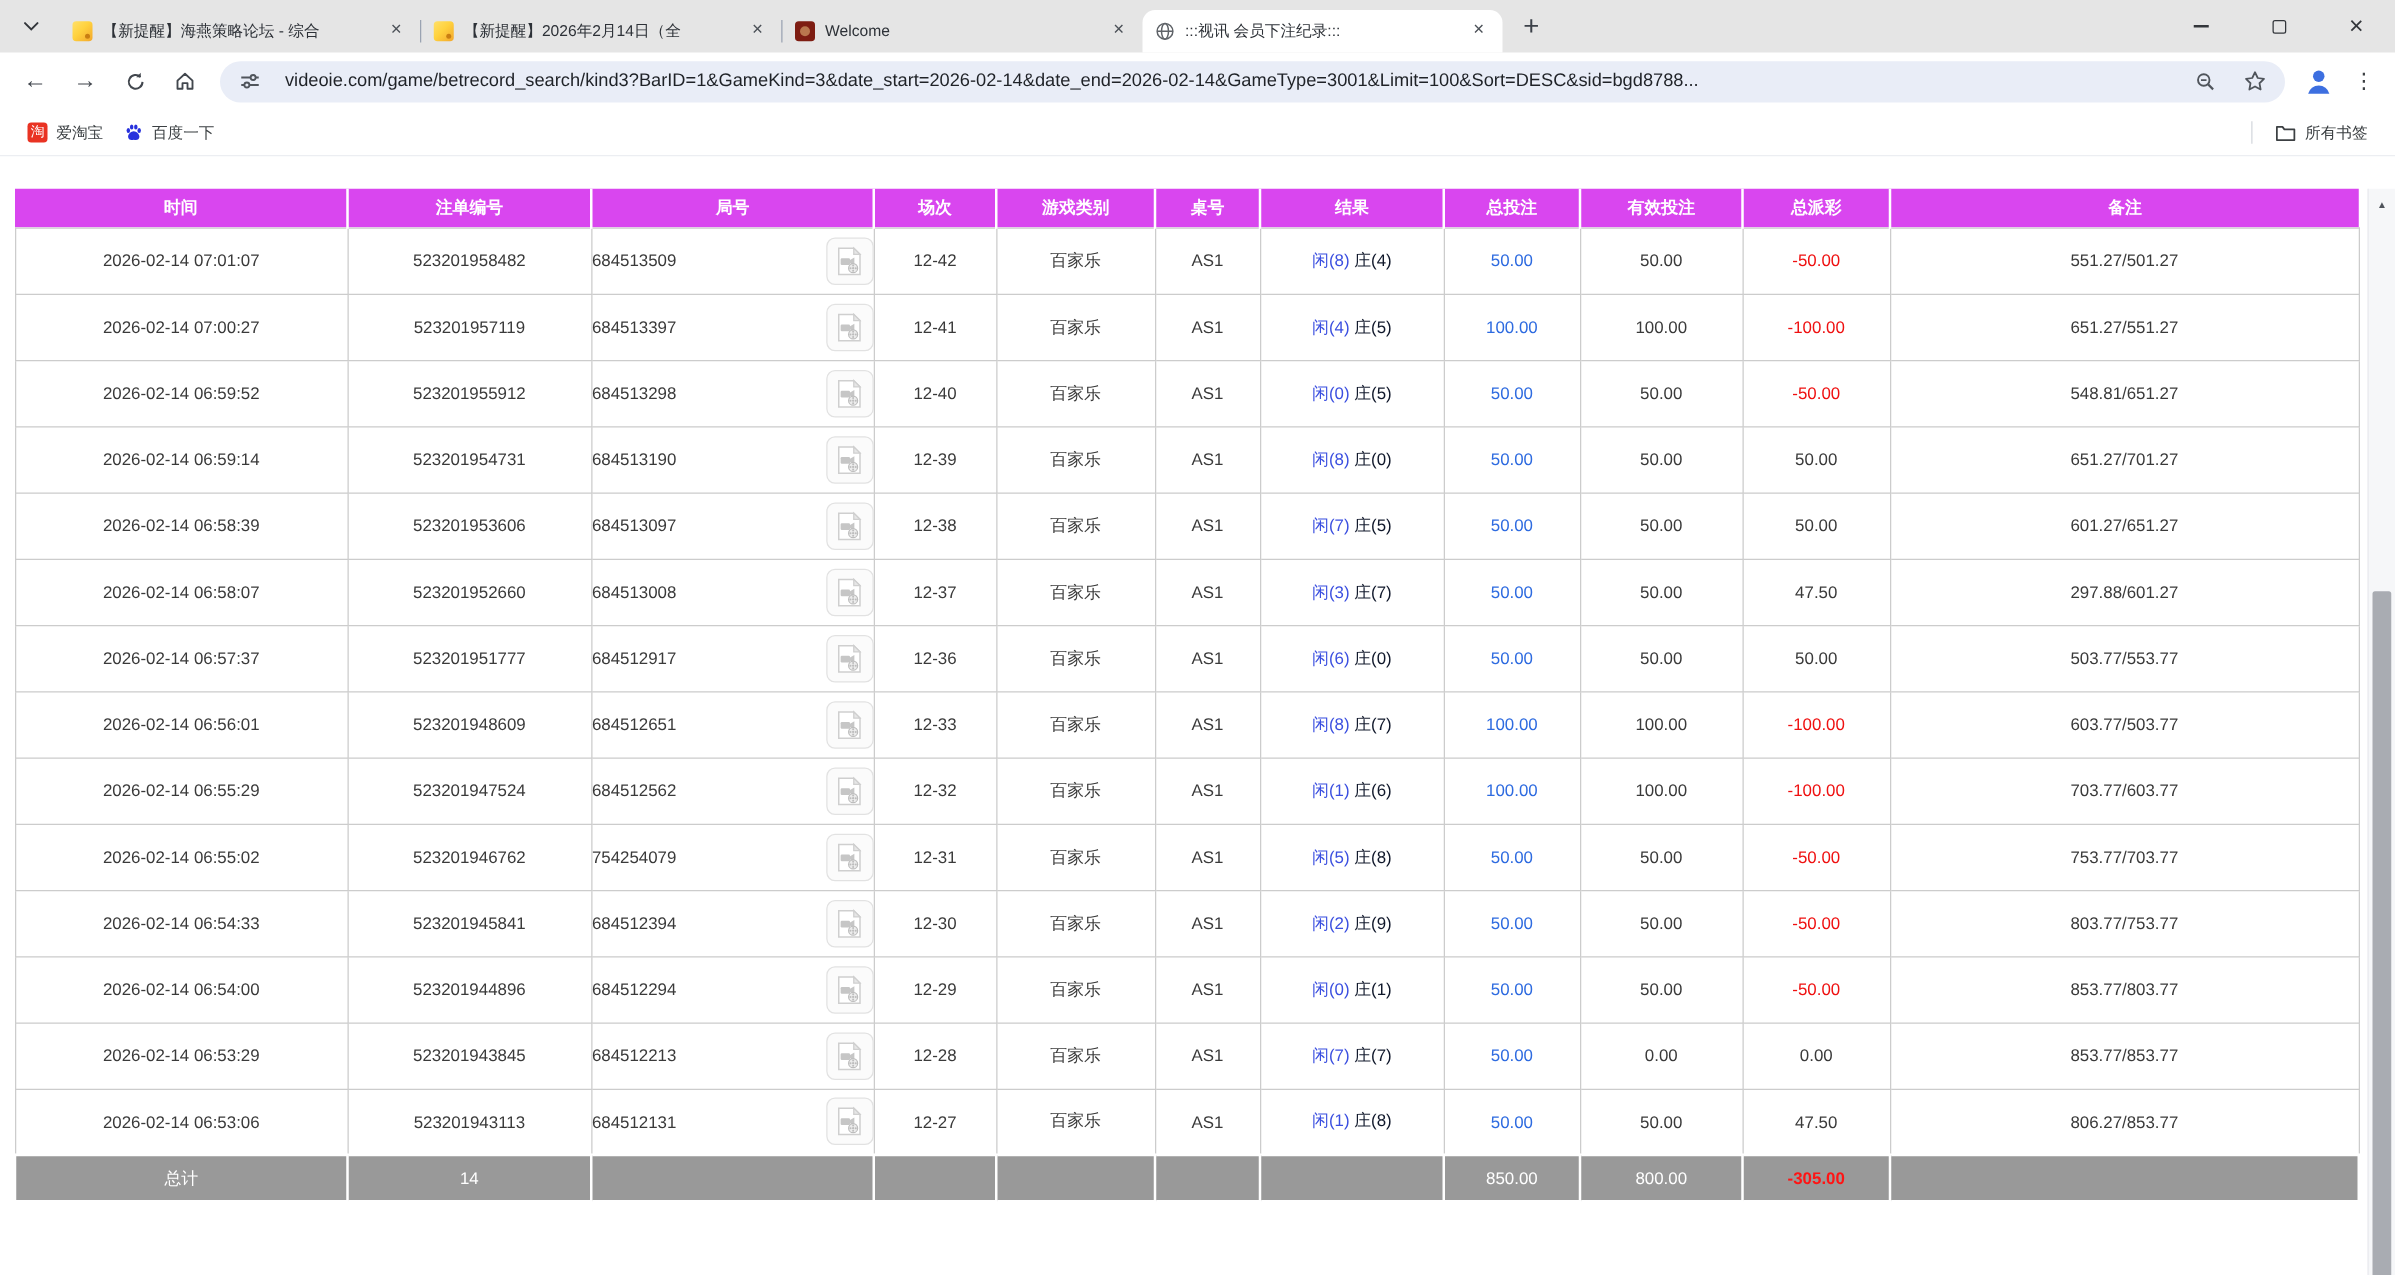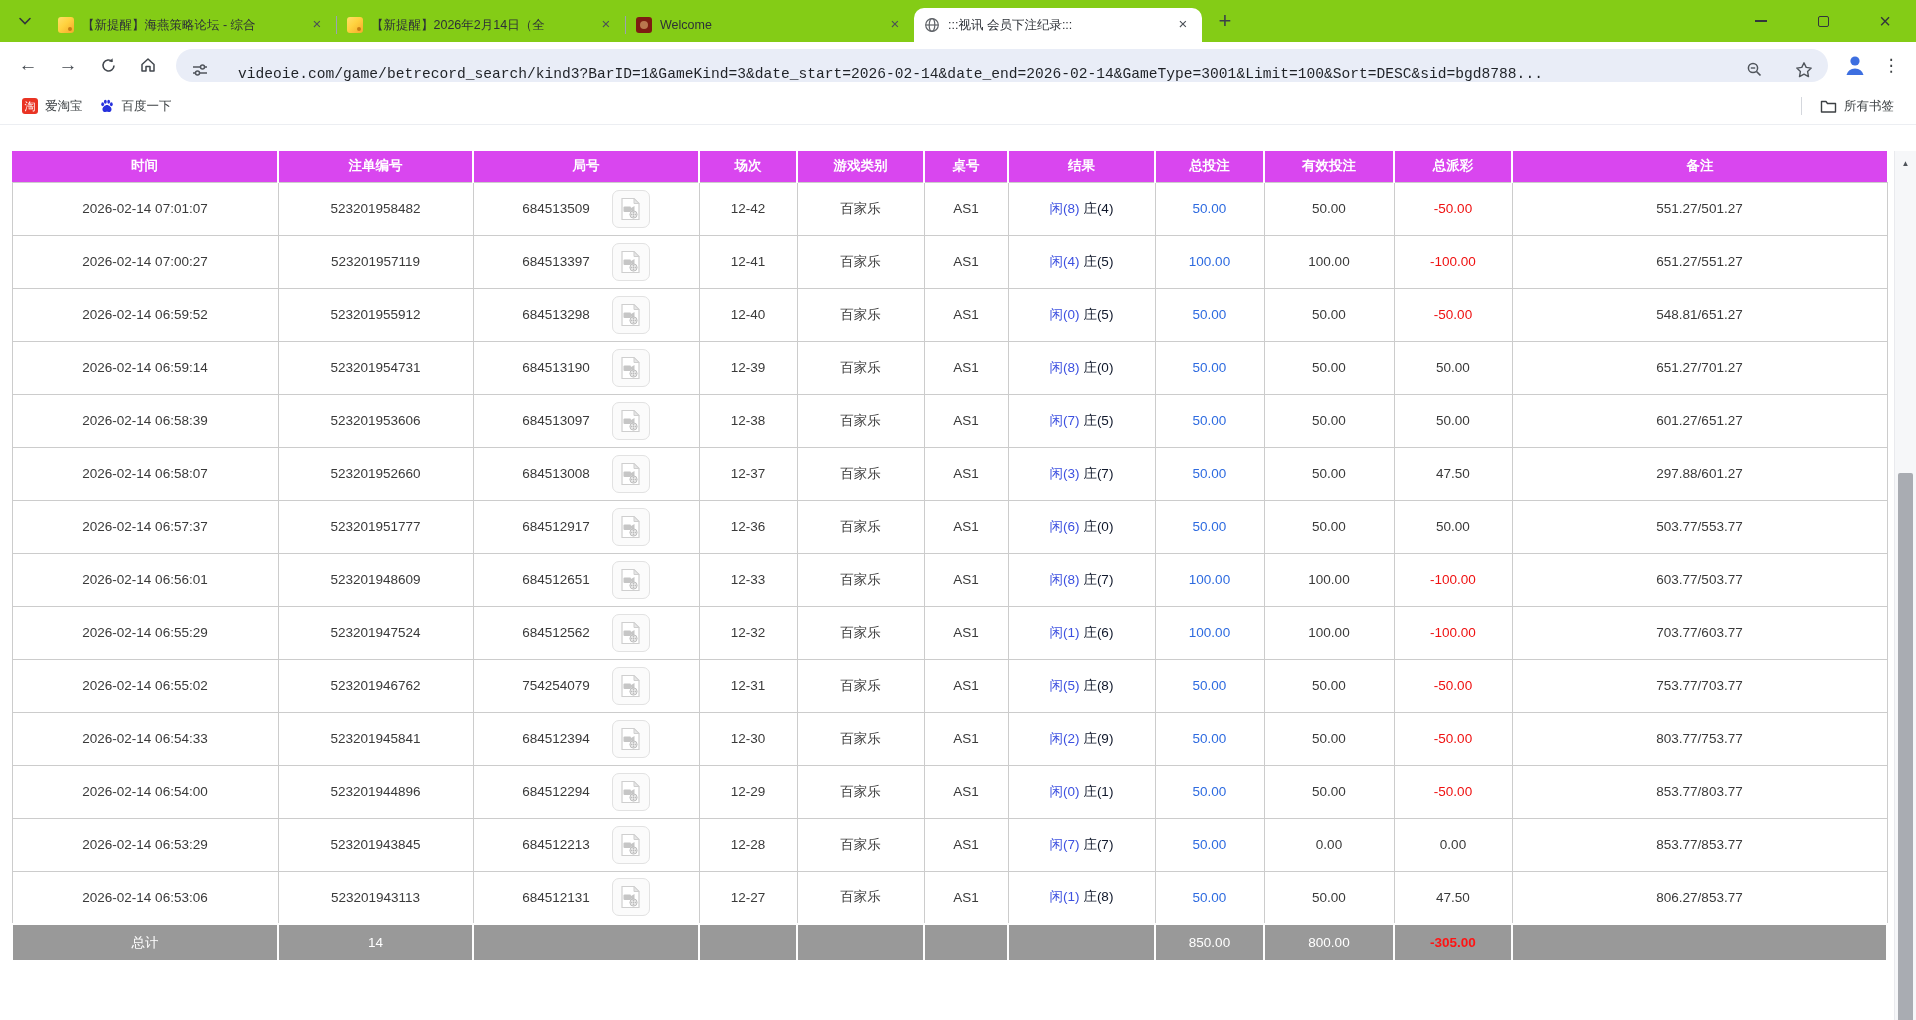--- a/index.html
+++ b/index.html
@@ -1,20 +1,20 @@
 <!DOCTYPE html>
 <html><head>
 <meta charset="utf-8">
 <style>
   * { margin:0; padding:0; box-sizing:border-box; }
   html,body { width:1916px; height:1020px; overflow:hidden; font-family:"Liberation Sans","DejaVu Sans",sans-serif; }
   .browser { position:relative; width:1916px; height:1020px; background:#fff; }
 
   
-  .tabstrip { position:relative; height:42px; background:#84cc16; display:flex; align-items:flex-end; }
+  .tabstrip { position:relative; height:42px; background:#e5e5e5; display:flex; align-items:flex-end; }
   .tab-search-btn { width:34px; height:34px; margin:0 6px 4px 8px; display:flex; align-items:center; justify-content:center; border-radius:50%; cursor:pointer; }
   .tab { width:288px; height:34px; display:flex; align-items:center; gap:8px; padding:0 10px; color:#2d3137; font-size:12.5px; position:relative; cursor:pointer; }
   .tab.active { background:#fff; border-radius:10px 10px 0 0; }
   .tab-title { flex:1; white-space:nowrap; overflow:hidden; }
   .tab-close { width:18px; height:18px; line-height:16px; text-align:center; border-radius:50%; font-size:15px; color:#4b5057; flex:0 0 auto; }
   .tab-sep { width:1px; height:18px; background:#9aa3b2; margin-bottom:8px; }
   .favicon { width:16px; height:16px; flex:0 0 auto; border-radius:3px; }
   .fav-mail { background:linear-gradient(135deg,#ffe06a 0%,#ffd23e 45%,#f3a72c 100%); position:relative; }
   .fav-mail::after { content:""; position:absolute; right:2px; bottom:2px; width:4px; height:4px; border-radius:50%; background:#c97e12; }
   .fav-casino { background:#7e1d12; position:relative; border-radius:3px; }
@@ -22,21 +22,21 @@
   .newtab-btn { width:30px; height:30px; margin:0 0 6px 8px; display:flex; align-items:center; justify-content:center; font-size:22px; color:#3c4149; border-radius:50%; cursor:pointer; }
   .win-controls { position:absolute; right:0; top:0; height:42px; display:flex; }
   .win-btn { width:62px; height:42px; display:flex; align-items:center; justify-content:center; color:#202124; cursor:pointer; }
   .glyph-min { width:12px; height:1.4px; background:#33363b; display:block; }
   .glyph-max { width:11px; height:11px; border:1.4px solid #33363b; border-radius:2px; display:block; }
   .glyph-close { font-size:20px; color:#33363b; }
 
   
   .toolbar { height:46px; background:#fff; display:flex; align-items:center; padding:0 10px; gap:4px; }
   .nav-btn { width:36px; height:36px; display:flex; align-items:center; justify-content:center; font-size:19px; color:#42474e; border-radius:50%; cursor:pointer; flex:0 0 auto; }
-  .omnibox { flex:1; height:33px; margin:0 6px; background:#e9edf7; border-radius:17px; display:flex; align-items:flex-end; padding:0 12px; gap:26px; min-width:0; cursor:text;font-family:Liberation Mono, monospace; }
+  .omnibox { flex:1; height:33px; margin:0 6px; background:#e9edf7; border-radius:17px; display:flex; align-items:center; padding:0 12px; gap:16px; min-width:0; cursor:text; }
   .url-text { flex:1; font-size:14.6px; color:#1f2227; white-space:nowrap; overflow:hidden; }
   .omni-icon { flex:0 0 auto; display:flex; align-items:center; justify-content:center; width:24px; height:24px; color:#50555c; cursor:pointer; }
   .avatar-btn { width:34px; height:34px; display:flex; align-items:center; justify-content:center; flex:0 0 auto; cursor:pointer; }
   .menu-btn { width:30px; height:34px; display:flex; align-items:center; justify-content:center; font-size:17px; letter-spacing:0; color:#3c4043; flex:0 0 auto; cursor:pointer; }
 
   
   .bookmarks { height:37px; background:#fff; display:flex; align-items:center; padding:0 14px; border-bottom:1px solid #eceef2; }
   .bm-item { display:flex; align-items:center; gap:7px; font-size:12.5px; color:#3c4043; padding:4px 8px; border-radius:6px; cursor:pointer; }
   .bm-ico-taobao { width:16px; height:16px; border-radius:3px; background:#e93323; color:#fff; font-size:11px; line-height:16px; text-align:center; }
   .bm-spacer { flex:1; }
@@ -47,21 +47,21 @@
   table.bets { border-collapse:collapse; table-layout:fixed; width:1875px; margin:26px 0 0 11px; }
   table.bets th { background:#d946ef; color:#fff; font-size:13.5px; font-weight:bold; height:31px; border-right:2px solid #fff; text-align:center; }
   table.bets th:last-child { border-right:none; }
   table.bets td { height:53px; text-align:center; font-size:13.5px; color:#3a3a3a; border:1px solid #cccccc; background:#fff; }
   table.bets tr.frow td { background:#999999; color:#fff; height:37px; border:2px solid #fff; font-size:13.5px; }
   .blue { color:#2e6be0; cursor:pointer; }
   .player { color:#3c50e0; }
   .banker { color:#0f172a; }
   .neg { color:#ef1111 !important; }
   .frow .neg { color:#ff1414 !important; font-weight:bold; }
-  .round-wrap { display:flex; align-items:center; justify-content:center; gap:22px; }
+  .round-wrap { display:flex; align-items:center; justify-content:space-between; gap:22px; }
   .video-btn { width:38px; height:38px; border:1px solid #e2e2e2; background:#fbfbfb; border-radius:7px; display:flex; align-items:center; justify-content:center; cursor:pointer; }
 
   
   .scrollbar { position:absolute; top:0; right:0; width:22px; height:895px; background:#f6f7f9; border-left:1px solid #e9eaee; }
   .sb-arrow { position:absolute; left:0; width:21px; height:20px; display:flex; align-items:center; justify-content:center; font-size:8px; color:#4f545b; }
   .sb-thumb { position:absolute; left:3px; width:15px; border-radius:2px; background:#a9acb2; }
 </style>
 </head>
 <body>
 

